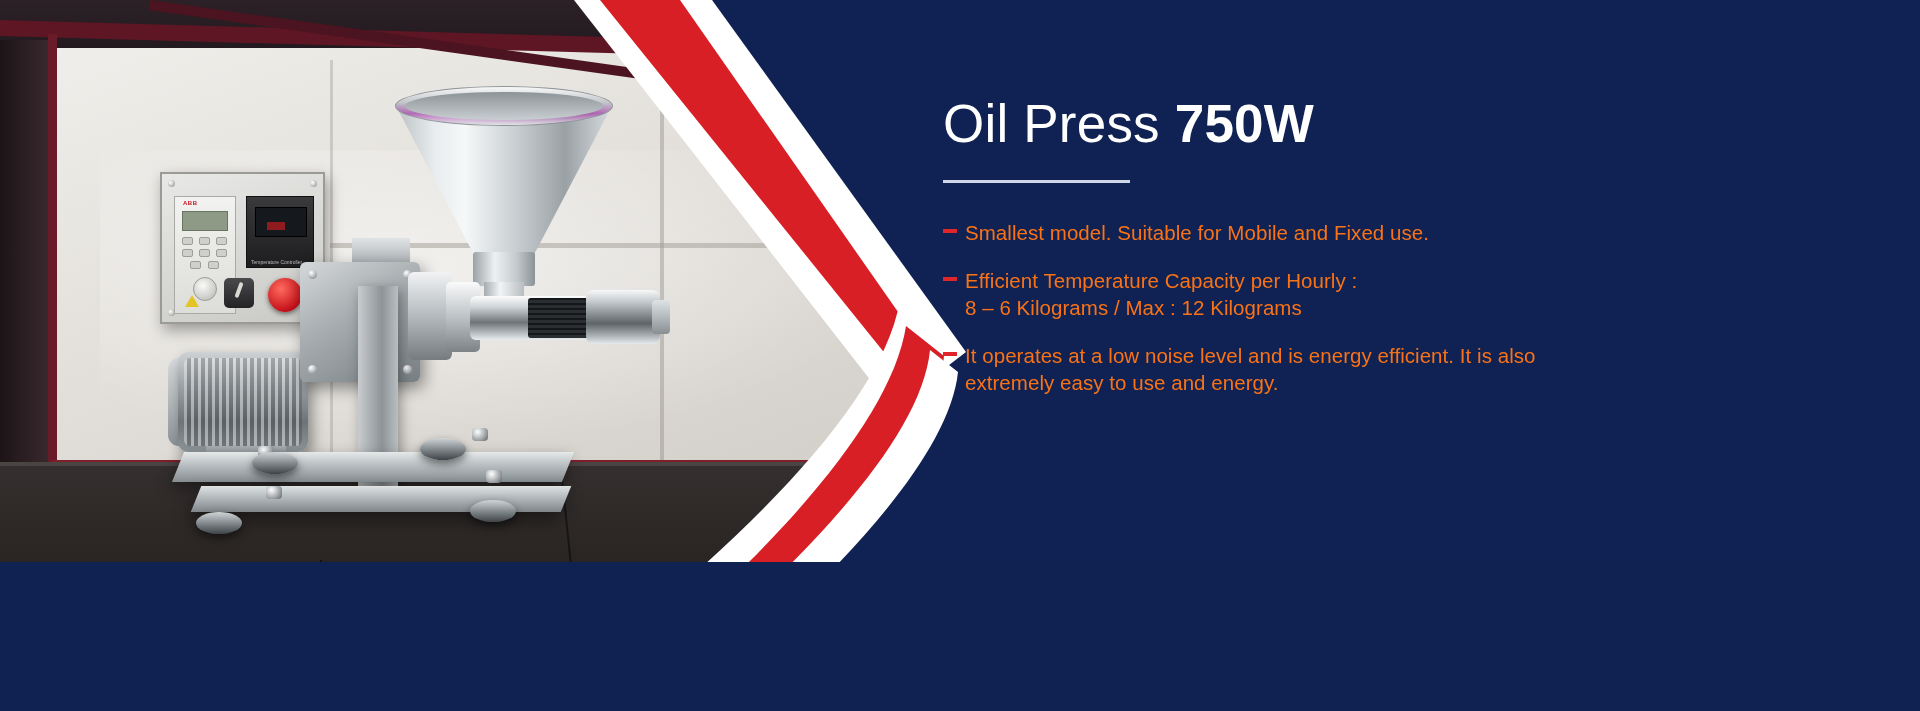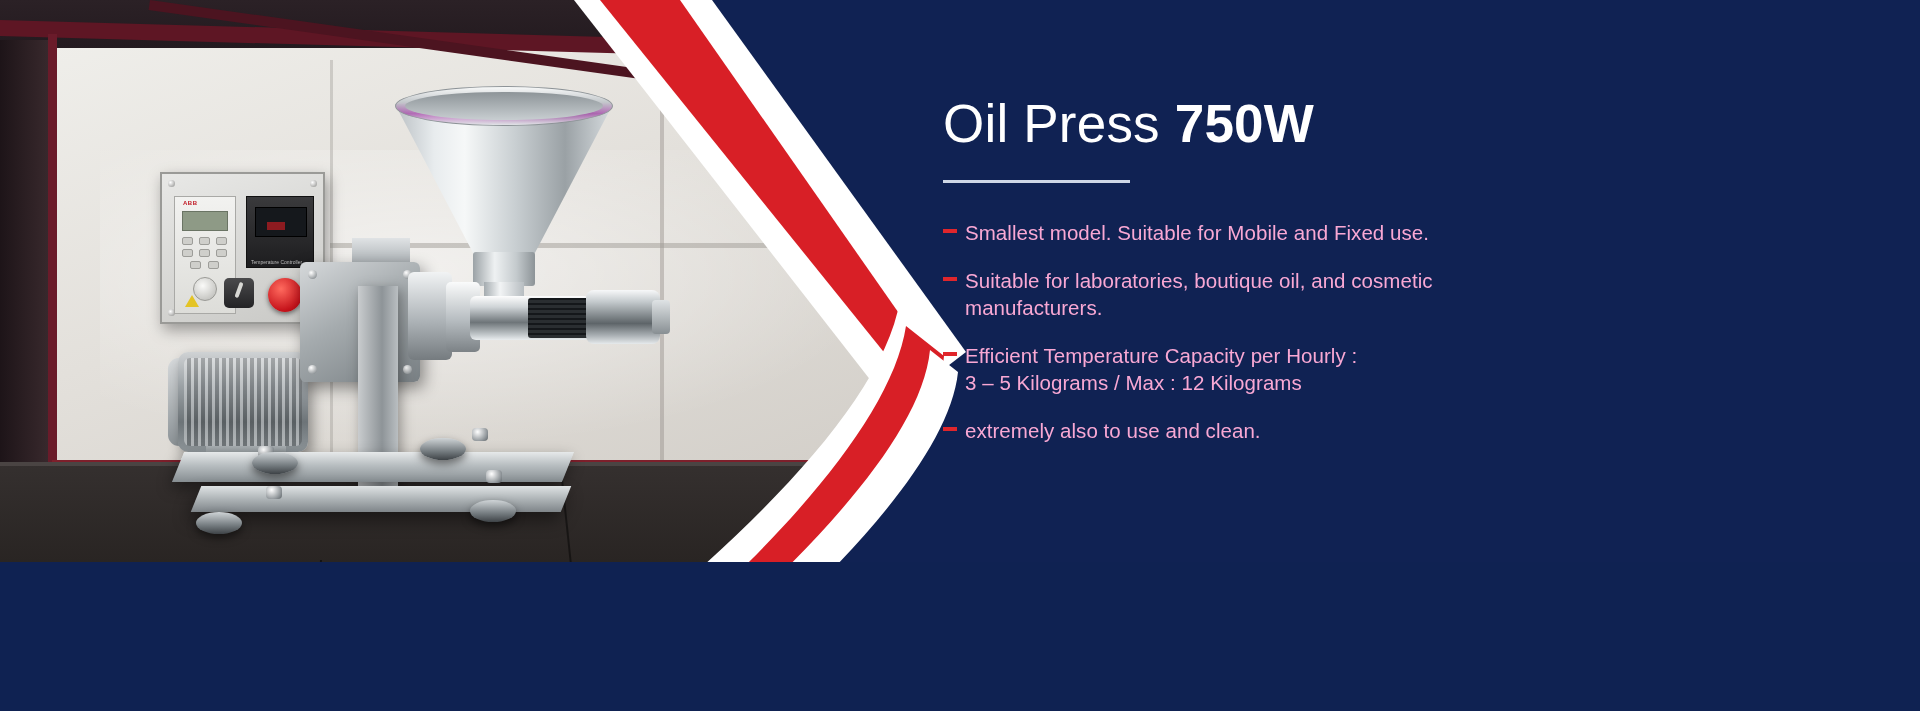--- a/index.html
+++ b/index.html
@@ -280,21 +280,21 @@
   .subtitle {
     margin-top:14px; font-size:33px; color:#f2f4f8; font-weight:300;
     letter-spacing:.2px;
   }
   .divider {
     margin-top:28px; width:187px; height:3px; background:#cfd7e6;
   }
   .features { margin-top:36px; }
   .feature {
     position:relative; padding-left:22px; margin-bottom:21px;
-    color:#f9a8d4; font-size:20.5px; line-height:1.32; font-weight:400;
+    color:#f97316; font-size:20.5px; line-height:1.32; font-weight:400;
     letter-spacing:.05px;
   }
   .feature .dash {
     position:absolute; left:0; top:10px; width:14px; height:4px; background:#e0262c;
   }
   .feature .l2 { display:block; }
 </style>
 </head>
 <body>
 
@@ -436,27 +436,23 @@
     <div class="divider"></div>
 
     <ul class="features" style="list-style:none;">
       <li class="feature">
         <span class="dash"></span>
         <span>Smallest model. Suitable for Mobile and Fixed use.</span>
         <span class="l2"></span>
       </li>
       <li class="feature">
         <span class="dash"></span>
-        <span>Suitable for laboratories, boutique oil, and cosmetic</span>
-        <span class="l2">manufacturers.</span>
+        <span>Efficient Temperature Capacity per Hourly :</span>
+        <span class="l2">8 – 6  Kilograms / Max : 12 Kilograms</span>
       </li>
       <li class="feature">
         <span class="dash"></span>
-        <span>Efficient Temperature Capacity per Hourly :</span>
-        <span class="l2">3 – 5  Kilograms / Max : 12 Kilograms</span>
-      </li>
-      <li class="feature">
-        <span class="dash"></span>
-        <span class="l2">extremely also to use and clean.</span>
+        <span>It operates at a low noise level and is energy efficient. It is also</span>
+        <span class="l2">extremely easy to use and energy.</span>
       </li>
     </ul>
   </div>
 </div>
 
 </body></html>

